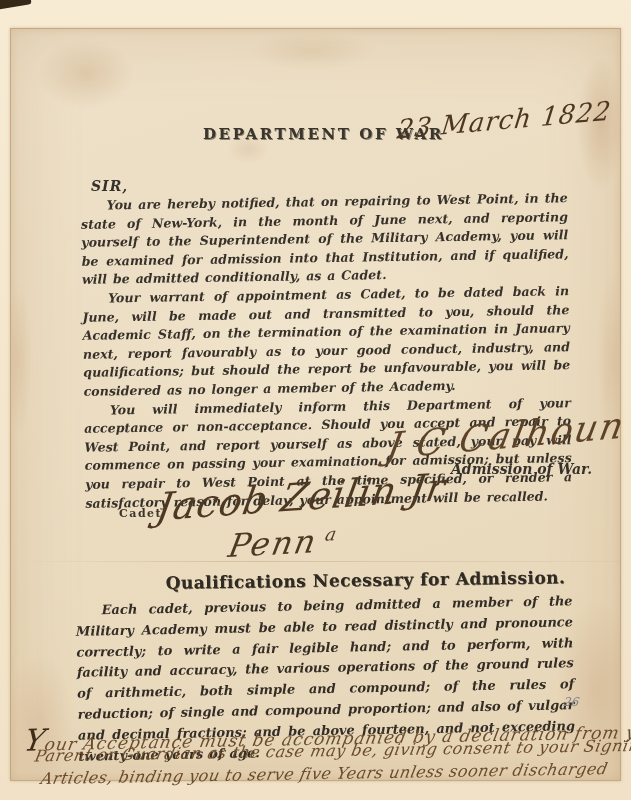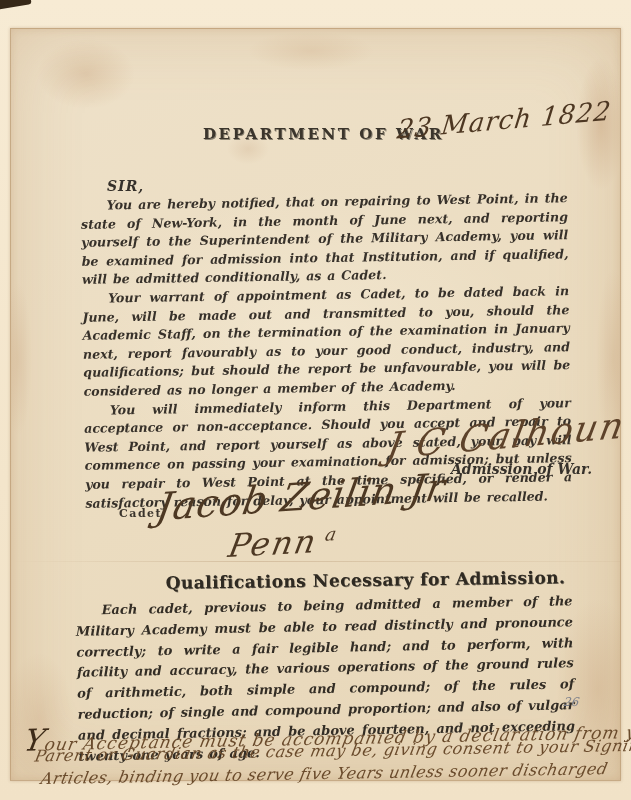--- a/index.html
+++ b/index.html
@@ -42,21 +42,21 @@
     font-weight:bold;font-size:15px;letter-spacing:2.6px;color:#3b352c;
     text-shadow:.9px .9px 0 rgba(59,54,46,.55),-.3px -.3px 0 rgba(240,228,203,.8);
     white-space:nowrap;
   }
   .hand{font-style:italic;color:#543c25;}
   .date{
     position:absolute;left:386px;top:76px;font-size:26px;letter-spacing:1px;
     transform:rotate(-5deg) skewX(-12deg);color:#4d3722;white-space:nowrap;
   }
   .salutation{
-    position:absolute;left:96px;top:149px;
+    position:absolute;left:80px;top:149px;
     font-weight:bold;font-style:italic;font-size:14px;letter-spacing:1px;color:#35302a;
   }
   .letter-body{
     position:absolute;left:72px;top:164px;width:487px;
     transform:rotate(-.9deg);
     font-style:italic;font-weight:bold;font-size:12.6px;line-height:18.6px;
     color:#37312a;text-align:justify;word-spacing:1.5px;
   }
   .letter-body p{margin:0;text-indent:26px;}
   .signature{

